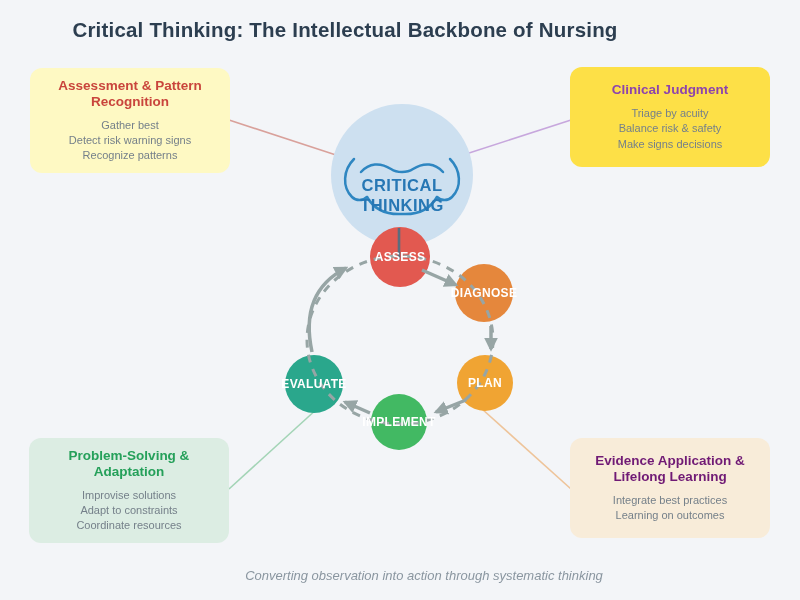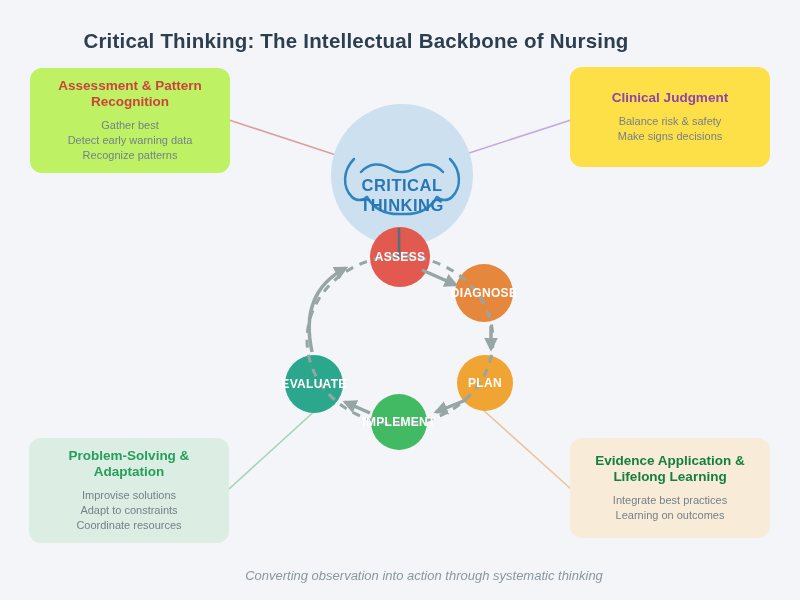--- a/index.html
+++ b/index.html
@@ -6,21 +6,21 @@
   body{
     width:800px;height:600px;
     background:#f3f5f8;
     font-family:"Liberation Sans", sans-serif;
     overflow:hidden;
   }
   .stage{position:relative;width:800px;height:600px;}
   .main-title{
     position:absolute;top:13px;left:0;width:680px;
     text-align:center;font-size:20.5px;font-weight:bold;
-    color:#2c3e50;letter-spacing:.2px;margin:16px;
+    color:#2c3e50;letter-spacing:.2px;margin:5px;
   }
   .diagram-svg{position:absolute;top:0;left:0;z-index:1;}
   .corner-box{
     position:absolute;width:200px;min-height:100px;z-index:2;
     border-radius:12px;box-sizing:border-box;
     display:flex;flex-direction:column;justify-content:center;
     padding:10px 12px;text-align:center;
   }
   .box-tl{left:30px;top:68px;}
   .box-tr{left:570px;top:67px;}
@@ -93,41 +93,42 @@
       <path d="M312 352 Q299 292 346 268" marker-end="url(#arrowhead)"></path>
     </g>
 
     <text x="400" y="261" text-anchor="middle" class="node-label">ASSESS</text>
     <text x="484" y="297" text-anchor="middle" class="node-label">DIAGNOSE</text>
     <text x="485" y="387" text-anchor="middle" class="node-label">PLAN</text>
     <text x="399" y="426" text-anchor="middle" class="node-label">IMPLEMENT</text>
     <text x="314" y="388" text-anchor="middle" class="node-label">EVALUATE</text>
   </svg>
 
-  <div class="corner-box box-tl" style="background: #bef264;">
+  <div class="corner-box box-tl" style="background: #fef9c3;">
     <div class="box-title" style="color: rgb(201, 69, 60);">Assessment &amp; Pattern Recognition</div>
     <div class="box-item">Gather best</div>
-    <div class="box-item">Detect early warning data</div>
+    <div class="box-item">Detect risk warning signs</div>
     <div class="box-item">Recognize patterns</div>
   </div>
 
   <div class="corner-box box-tr" style="background: #fde047;">
     <div class="box-title" style="color: rgb(141, 68, 173);">Clinical Judgment</div>
+    <div class="box-item">Triage by acuity</div>
     <div class="box-item">Balance risk &amp; safety</div>
     <div class="box-item">Make signs decisions</div>
   </div>
 
   <div class="corner-box box-bl" style="background: rgb(220, 237, 227);">
     <div class="box-title" style="color: rgb(37, 160, 90);">Problem-Solving &amp; Adaptation</div>
     <div class="box-item">Improvise solutions</div>
     <div class="box-item">Adapt to constraints</div>
     <div class="box-item">Coordinate resources</div>
   </div>
 
   <div class="corner-box box-br" style="background: rgb(248, 236, 217);">
-    <div class="box-title" style="color: #15803d;">Evidence Application &amp; Lifelong Learning</div>
+    <div class="box-title" style="color: #701a75;">Evidence Application &amp; Lifelong Learning</div>
     <div class="box-item">Integrate best practices</div>
     <div class="box-item">Learning on outcomes</div>
   </div>
 
   <div class="caption">Converting observation into action through systematic thinking</div>
 
 </div>
 
 </body></html>

